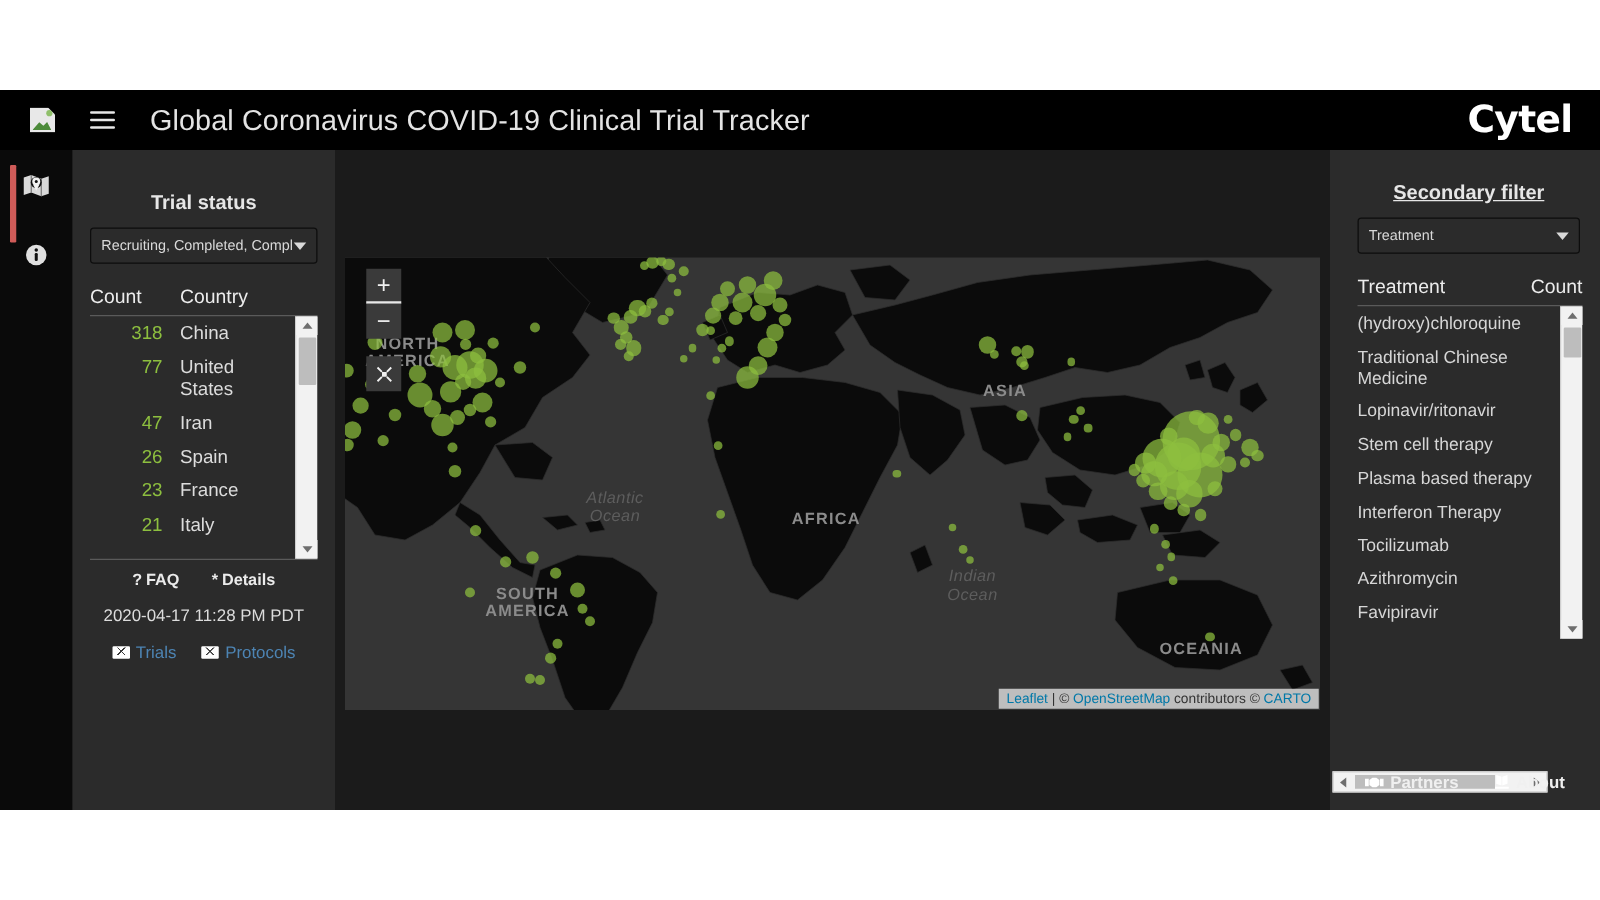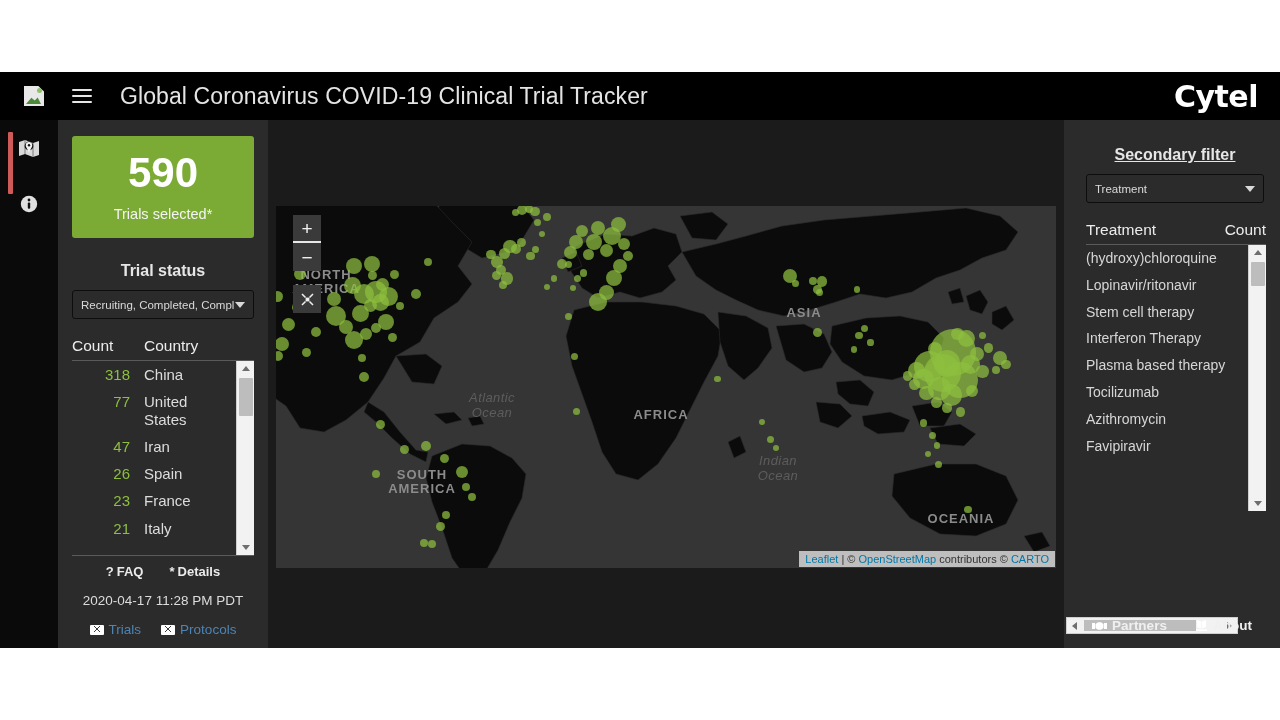--- a/index.html
+++ b/index.html
@@ -250,24 +250,20 @@
     <div class="rail-btn">
       <svg width="18" height="18" viewBox="0 0 18 18">
         <circle cx="9" cy="9" r="8.2" fill="#e0e0e0"></circle>
         <circle cx="9" cy="5" r="1.4" fill="#111"></circle>
         <rect x="7.8" y="7.4" width="2.4" height="6.4" rx="1" fill="#111"></rect>
       </svg>
     </div>
   </div>
 
   <div id="left-panel">
-    <div id="kpi-card">
-      <div id="kpi-value">590</div>
-      <div id="kpi-label">Trials selected*</div>
-    </div>
 
     <div class="panel-heading">Trial status</div>
     <div class="select-box">
       <span class="sel-val">Recruiting, Completed, Compl</span>
       <span class="caret"></span>
     </div>
 
     <div class="tbl-head">
       <div class="c-count">Count</div>
       <div class="c-name">Country</div>
@@ -545,24 +541,25 @@
     </div>
 
     <div class="rtbl-head">
       <div class="r-name">Treatment</div>
       <div class="r-count">Count</div>
     </div>
 
     <div class="rlist-wrap">
       <div class="rlist-rows" id="treatment-rows">
           <div class="rrow">(hydroxy)chloroquine</div>
+          <div class="rrow">Traditional Chinese Medicine</div>
           <div class="rrow">Lopinavir/ritonavir</div>
           <div class="rrow">Stem cell therapy</div>
+          <div class="rrow">Plasma based therapy</div>
           <div class="rrow">Interferon Therapy</div>
-          <div class="rrow">Plasma based therapy</div>
           <div class="rrow">Tocilizumab</div>
           <div class="rrow">Azithromycin</div>
           <div class="rrow">Favipiravir</div>
         </div>
       <div class="vsb">
         <div class="arrow-up">
             <span class="tri-up"></span>
           </div>
         <div class="thumb" style="top:17px;height:24px;"></div>
         <div class="arrow-dn">

